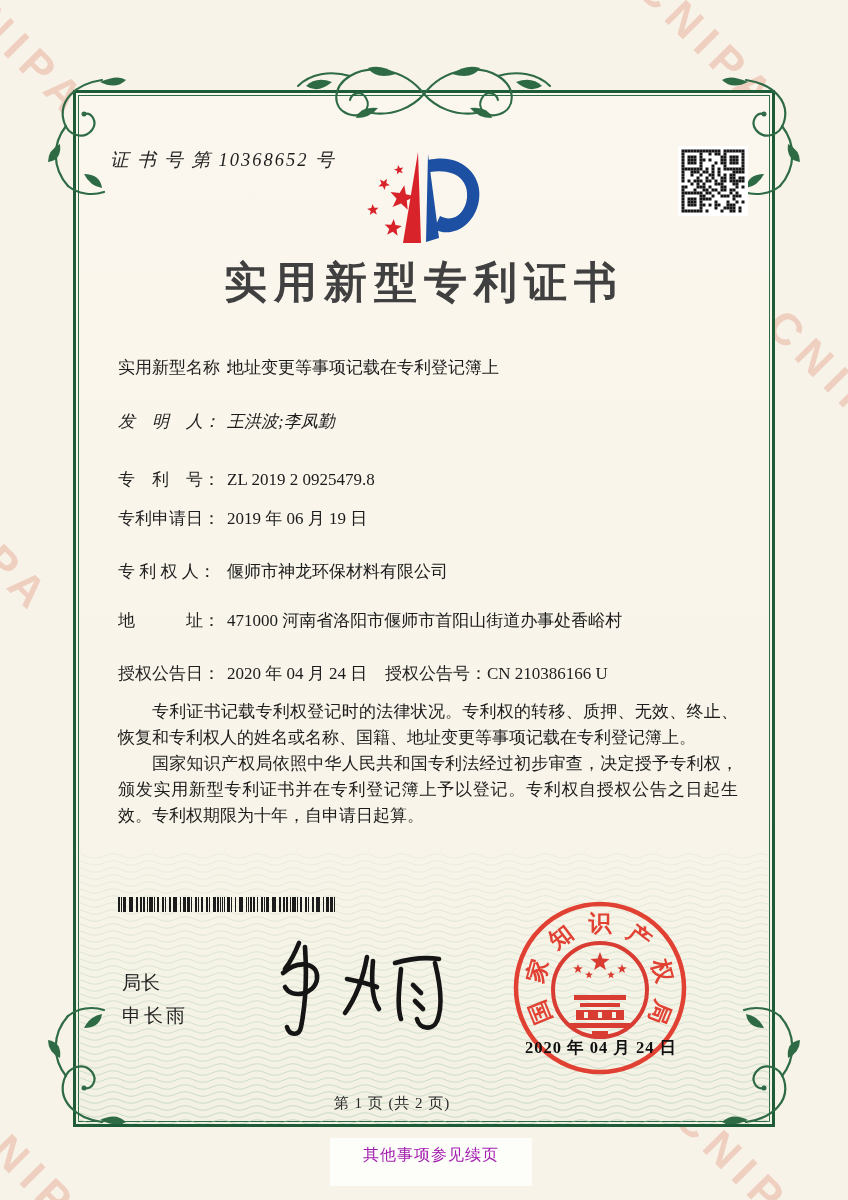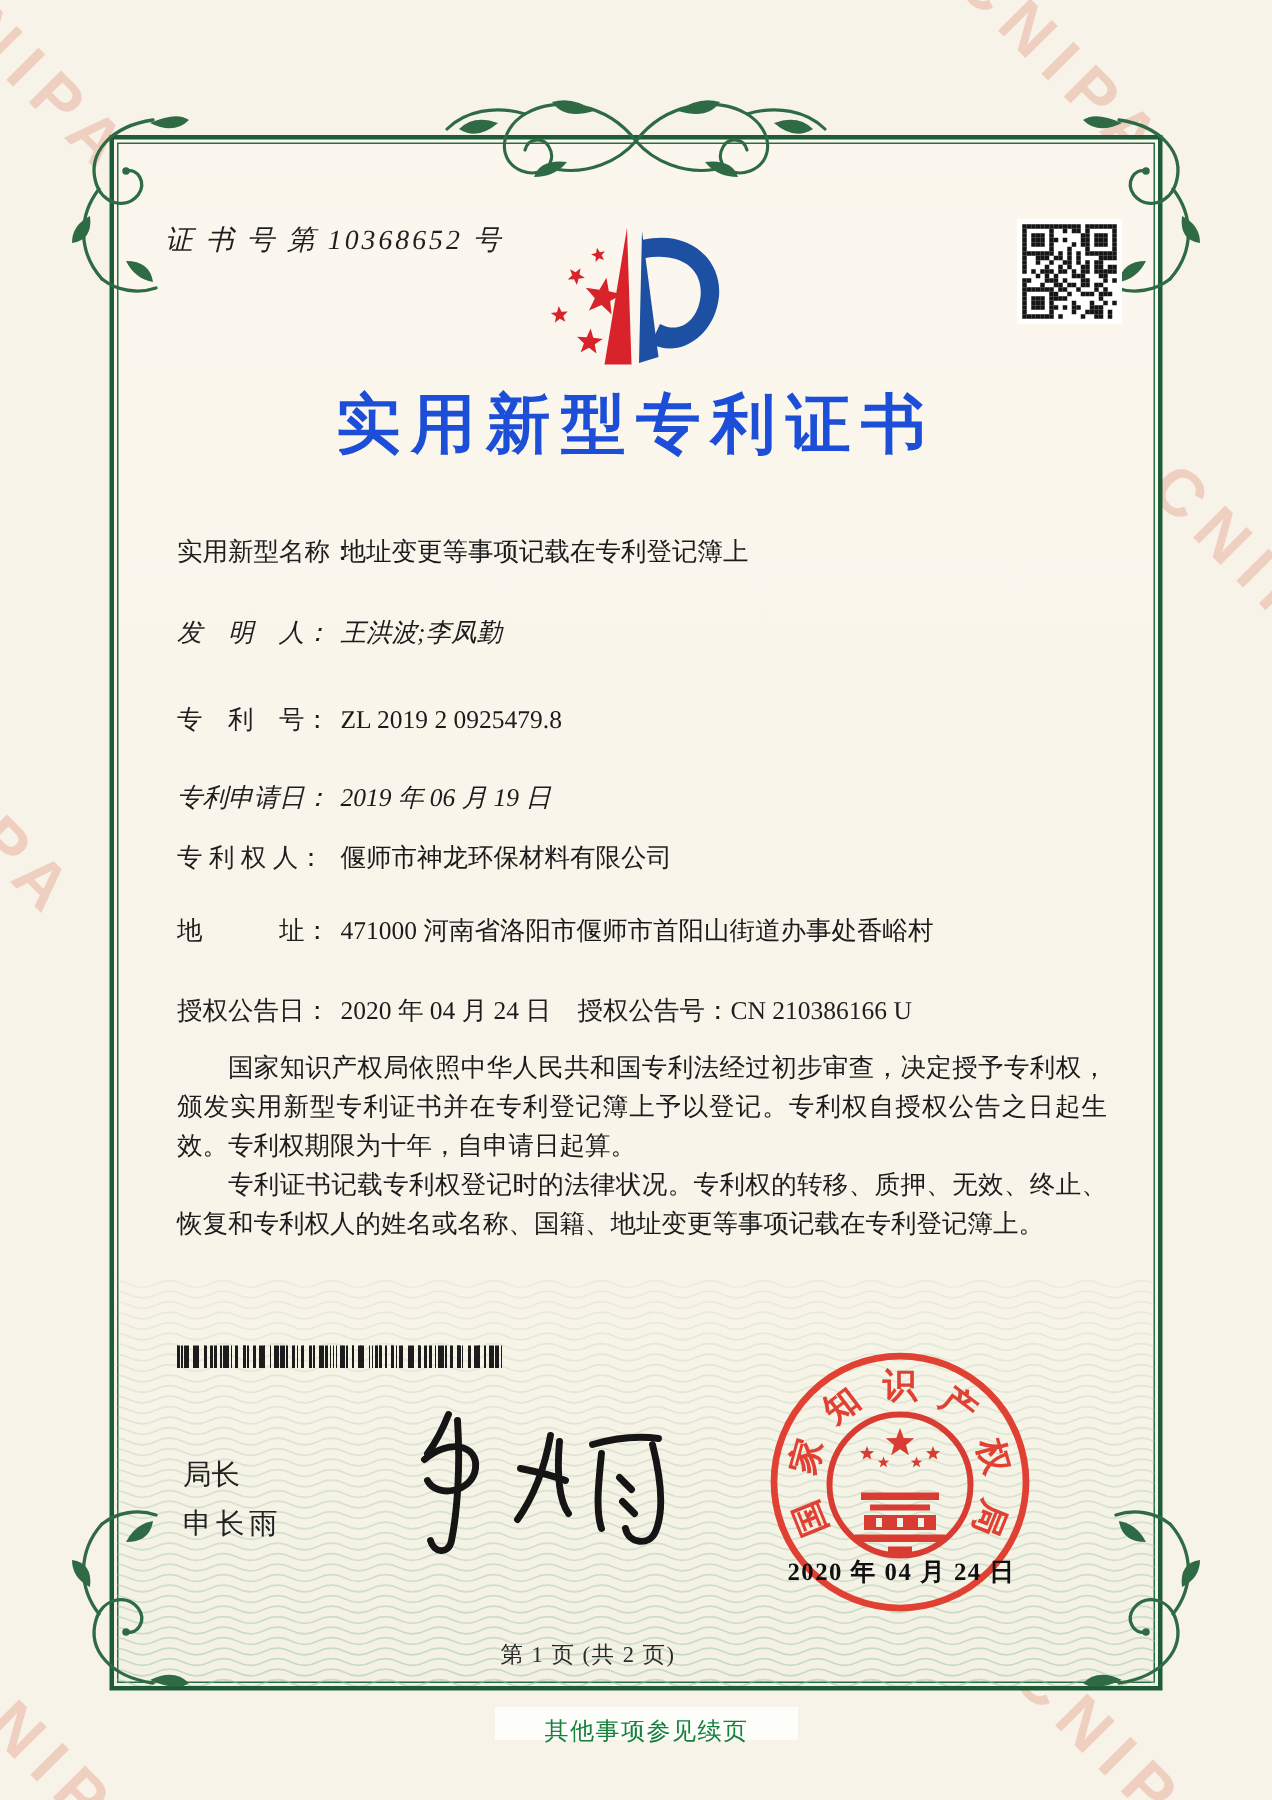--- a/index.html
+++ b/index.html
@@ -16,38 +16,38 @@
   
   #frame{position:absolute;left:73px;top:90px;width:702px;height:1037px;
          border:3px solid #1e5c38;box-sizing:border-box;background:linear-gradient(180deg,#fbf7ee 0%,#f8f4e9 70%,#f3f1e4 100%);}
   #frame-inner{position:absolute;inset:2px;border:1px solid #2c6b45;}
 
   .orn{position:absolute;pointer-events:none;}
 
   
   .abs{position:absolute;color:#1f1f1f;}
   #cert-no{left:110px;top:147px;font-size:18.5px;letter-spacing:2px;font-style:italic;}
-  #title{left:73px;top:254px;width:702px;text-align:center;font-size:43px;font-weight:bold;letter-spacing:7px;color:#1d4ed8;}
+  #title{left:73px;top:254px;width:702px;text-align:center;font-size:43px;font-weight:bold;letter-spacing:7px;color:#404040;}
   .frow{left:118px;font-size:17px;white-space:nowrap;}
   .frow .lbl{display:inline-block;width:109px;}
   .frow .val{color:#1b1b1b;}
   #grant-no{left:385px;font-size:17px;white-space:nowrap;}
   #body-text{left:118px;top:699px;width:620px;font-size:17px;line-height:26px;text-align:justify;color:#1c1c1c;}
   #body-text p{margin:0;text-indent:2em;}
 
   
   #barcode{position:absolute;left:118px;top:897px;width:220px;height:15px;
     background:
       repeating-linear-gradient(90deg,#1c1c1c 0 2px,rgba(0,0,0,0) 2px 3px,#1c1c1c 3px 4px,rgba(0,0,0,0) 4px 7px,#1c1c1c 7px 8px,rgba(0,0,0,0) 8px 11px),
       repeating-linear-gradient(90deg,#1c1c1c 0 1px,rgba(0,0,0,0) 1px 5px,#1c1c1c 5px 7px,rgba(0,0,0,0) 7px 13px);}
   #commissioner-title{left:122px;top:970px;font-size:19px;color:#222;}
   #commissioner-name{left:122px;top:1003px;font-size:19px;color:#222;letter-spacing:3px;}
   #page-info{left:73px;top:1094px;width:638px;text-align:center;font-size:15px;color:#2a2a2a;letter-spacing:1px;}
-  #note-box{left:330px;top:1138px;width:202px;height:22px;line-height:34px;text-align:center;
-            background:#fdfdfa;font-size:16px;color:#15803d;letter-spacing:1px;}
+  #note-box{left:330px;top:1138px;width:202px;height:48px;line-height:34px;text-align:center;
+            background:#fdfdfa;font-size:16px;color:#a21caf;letter-spacing:1px;}
 
   #seal-date{left:515px;top:1037px;width:172px;text-align:center;font-size:16.5px;color:#101010;letter-spacing:1px;font-weight:bold;}
 
   svg{display:block;}
 </style>
 </head>
 <body>
 
 <div id="page">
 
@@ -442,39 +442,39 @@
 
   <div class="abs frow" style="top:356px;">
     <span class="lbl">实用新型名称：</span><span class="val">地址变更等事项记载在专利登记簿上</span>
   </div>
   <div class="abs frow" style="top:410px;font-style:italic;">
     <span class="lbl">发　明　人：</span><span class="val">王洪波;李凤勤</span>
   </div>
   <div class="abs frow" style="top:468px;">
     <span class="lbl">专　利　号：</span><span class="val">ZL 2019 2 0925479.8</span>
   </div>
-  <div class="abs frow" style="top:520px;font-style:italic;">
+  <div class="abs frow" style="top:507px;">
     <span class="lbl">专利申请日：</span><span class="val">2019 年 06 月 19 日</span>
   </div>
   <div class="abs frow" style="top:560px;">
     <span class="lbl">专 利 权 人：</span><span class="val">偃师市神龙环保材料有限公司</span>
   </div>
   <div class="abs frow" style="top:609px;">
     <span class="lbl">地　　　址：</span><span class="val">471000 河南省洛阳市偃师市首阳山街道办事处香峪村</span>
   </div>
   <div class="abs frow" style="top:662px;">
     <span class="lbl">授权公告日：</span><span class="val">2020 年 04 月 24 日</span>
   </div>
   <div id="grant-no" class="abs" style="top:662px;">
     <span>授权公告号：</span><span>CN 210386166 U</span>
   </div>
 
   <div id="body-text" class="abs">
+    <p>专利证书记载专利权登记时的法律状况。专利权的转移、质押、无效、终止、恢复和专利权人的姓名或名称、国籍、地址变更等事项记载在专利登记簿上。</p>
     <p>国家知识产权局依照中华人民共和国专利法经过初步审查，决定授予专利权，颁发实用新型专利证书并在专利登记簿上予以登记。专利权自授权公告之日起生效。专利权期限为十年，自申请日起算。</p>
-    <p>专利证书记载专利权登记时的法律状况。专利权的转移、质押、无效、终止、恢复和专利权人的姓名或名称、国籍、地址变更等事项记载在专利登记簿上。</p>
   </div>
 
   <div id="barcode"></div>
 
   <div id="commissioner-title" class="abs">局长</div>
   <div id="commissioner-name" class="abs">申长雨</div>
 
   <svg class="orn" style="left:255px;top:935px;" width="195" height="105" viewBox="0 0 195 105">
     <g fill="none" stroke="#151515" stroke-width="4.6" stroke-linecap="round">
       <path d="M44,8 C40,18 36,26 30,34"></path>

